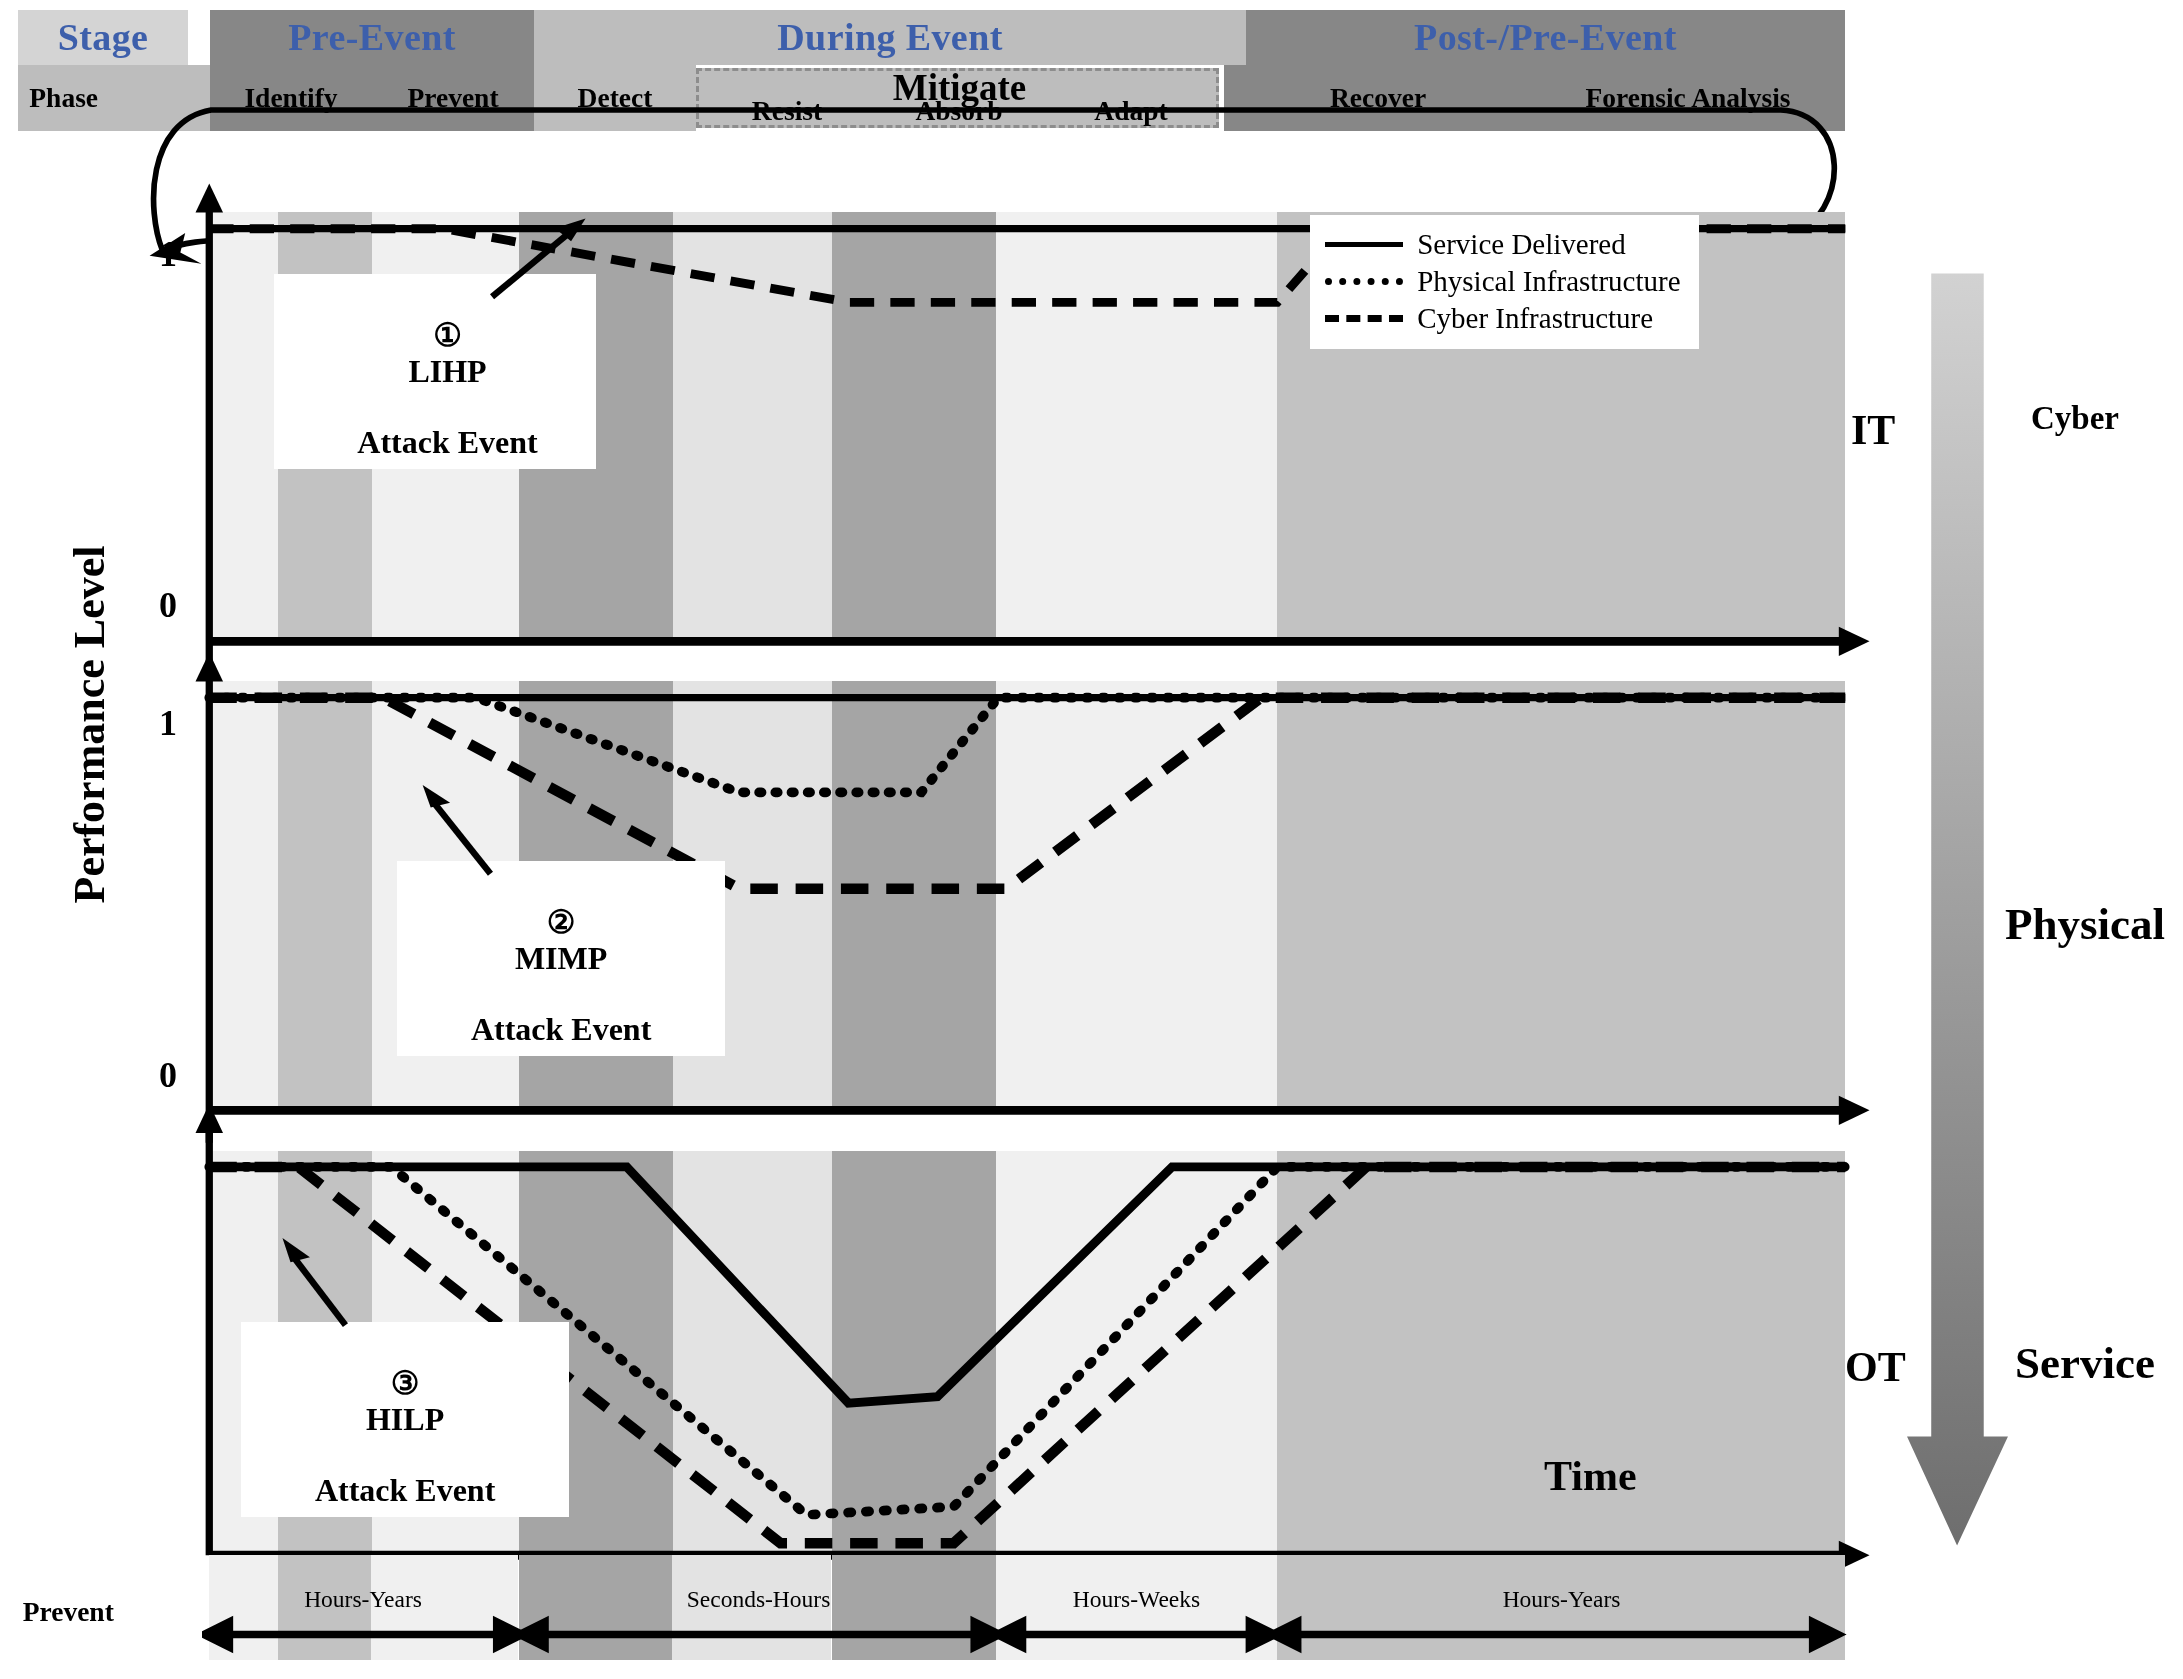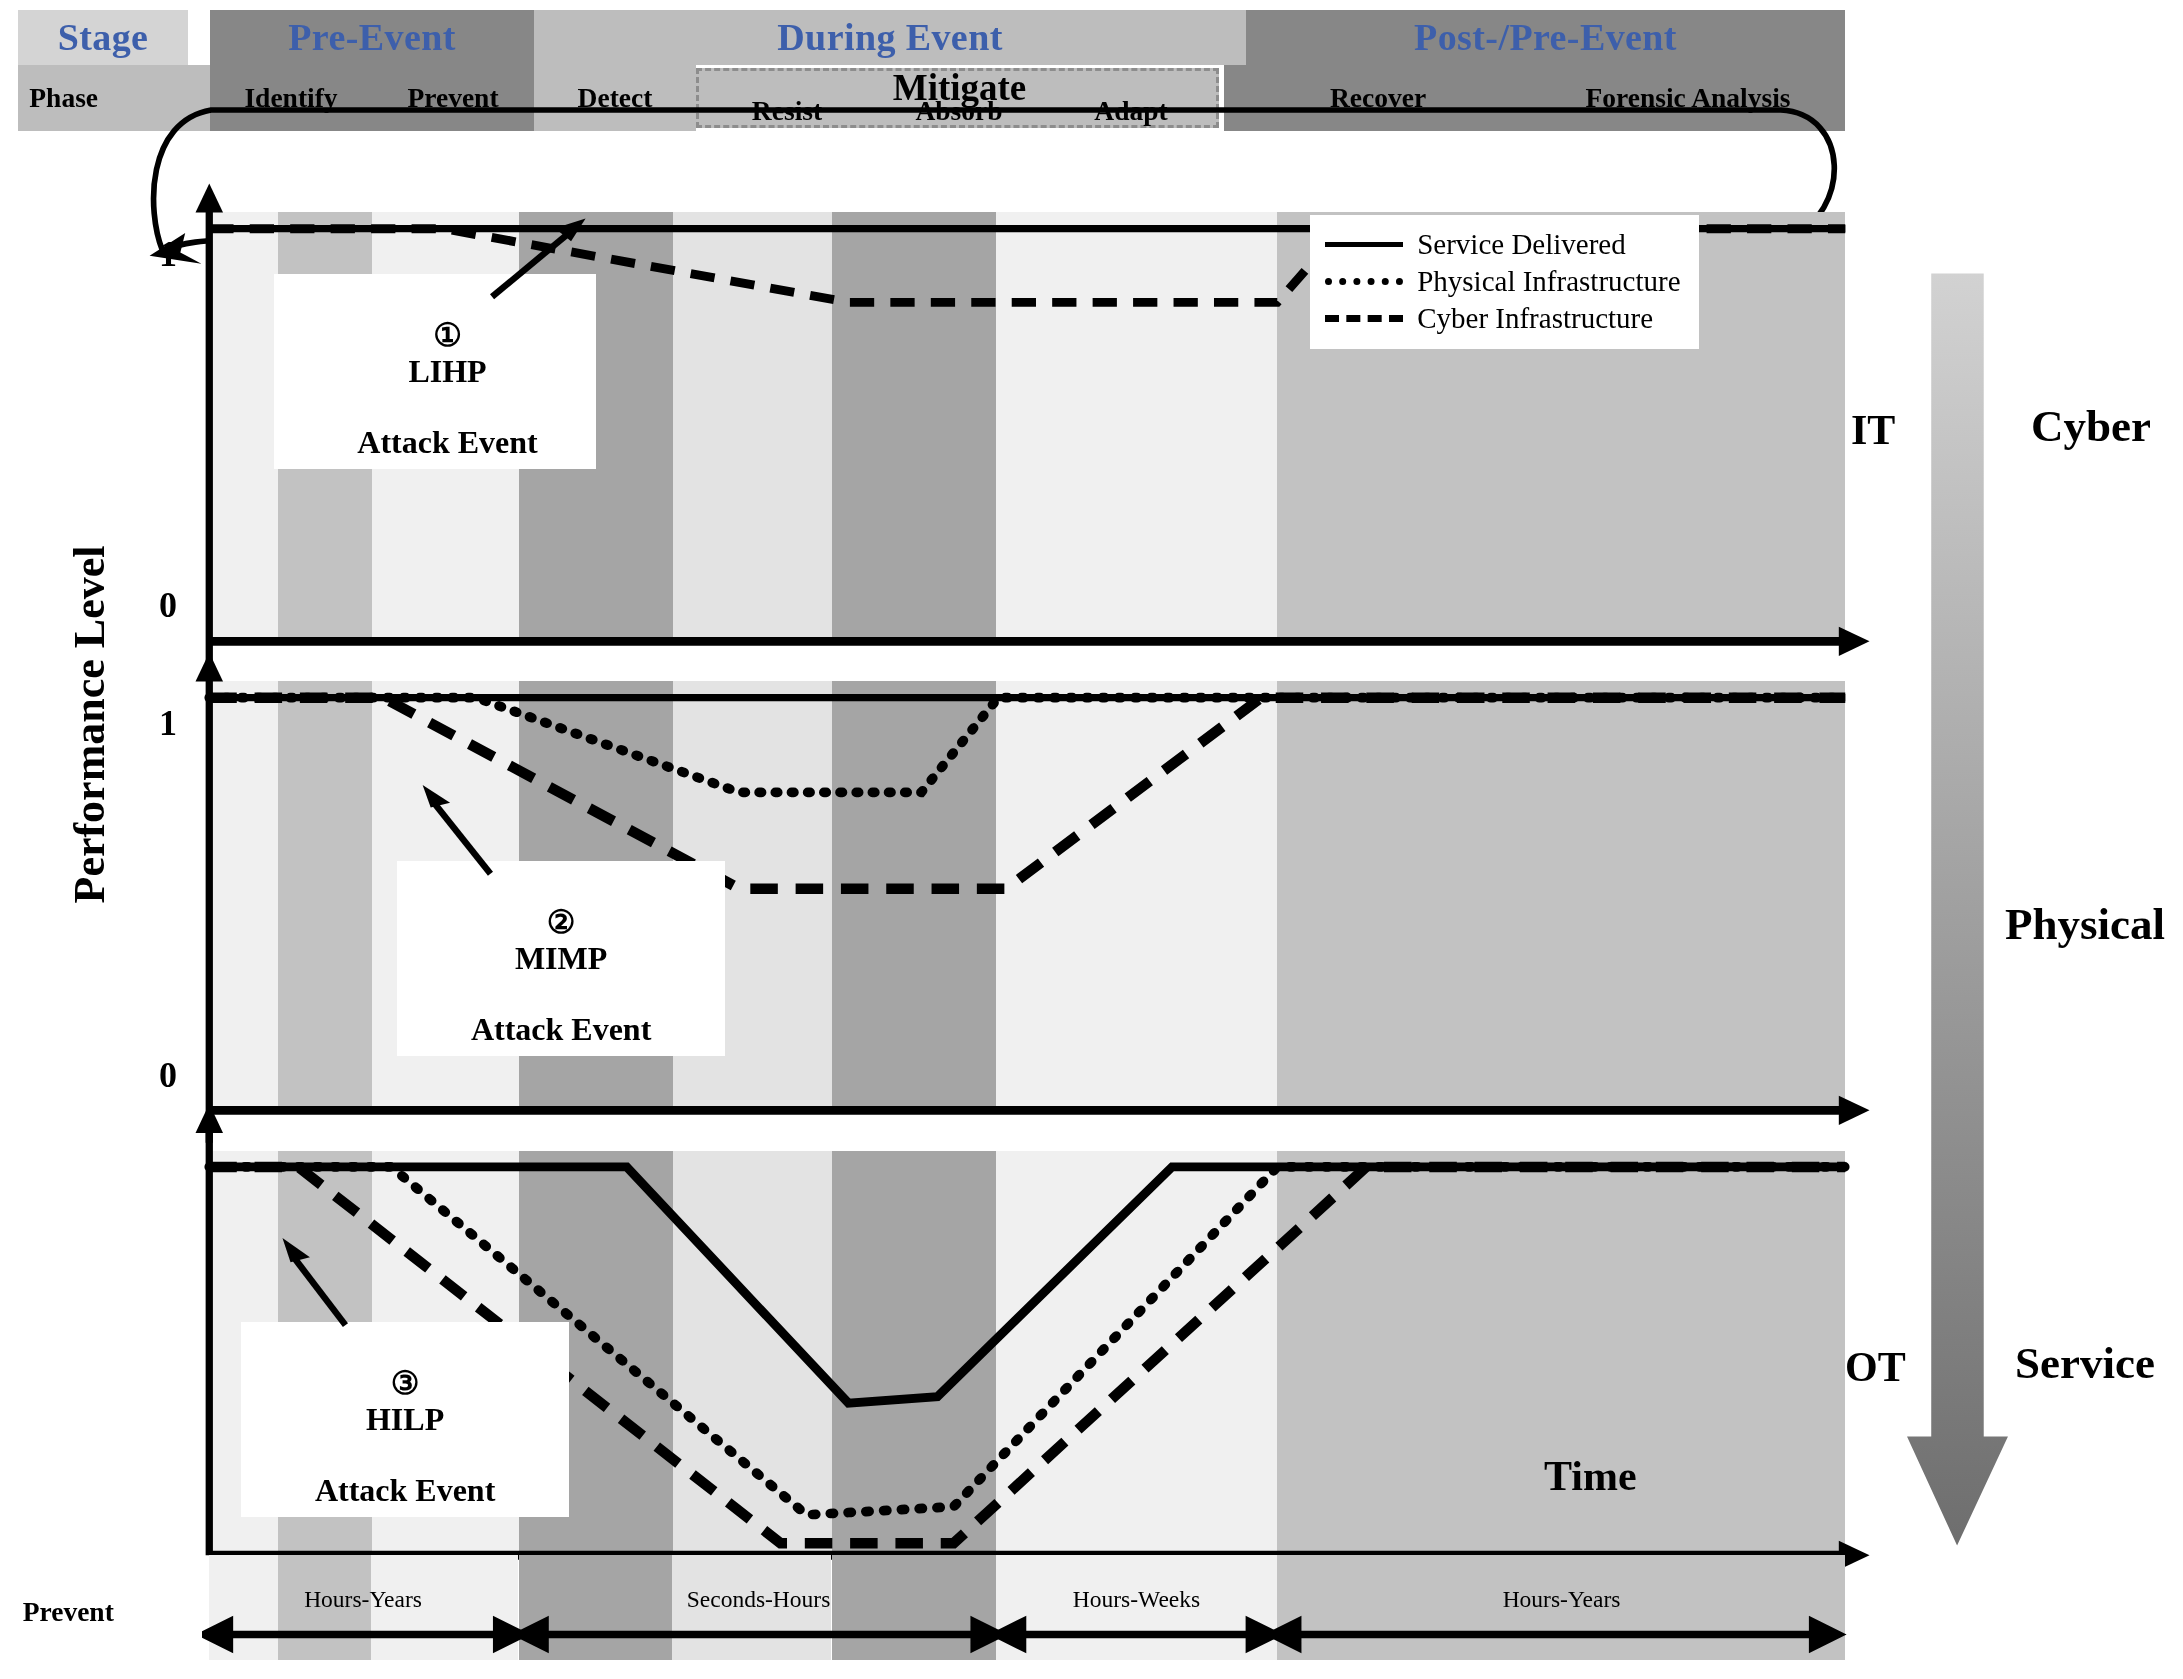--- a/index.html
+++ b/index.html
@@ -229,21 +229,21 @@
 <svg class="abs" style="left:1907px;top:272px;width:105px;height:1279px;" viewBox="0 0 130 1580">
   <defs>
     <linearGradient id="gr" x1="0" y1="0" x2="0" y2="1">
       <stop offset="0%" stop-color="#d2d2d2"></stop>
       <stop offset="100%" stop-color="#6e6e6e"></stop>
     </linearGradient>
   </defs>
   <polygon points="30,0 95,0 95,1440 125,1440 62,1575 0,1440 30,1440" fill="url(#gr)"></polygon>
 </svg>
 
-<div class="sideLbl" style="left:2031px;top:400px;font-size:45px;">
+<div class="sideLbl" style="left:2031px;top:400px;font-size:33px;">
   <span>Cyber</span>
 </div>
 <div class="sideLbl" style="left:2005px;top:898px;font-size:45px;">
   <span>Physical</span>
 </div>
 <div class="sideLbl" style="left:2015px;top:1337px;font-size:45px;">
   <span>Service</span>
 </div>
 
 <div class="abs" style="left:209px;top:1555px;width:69px;height:105px;background:#f0f0f0;"></div>

